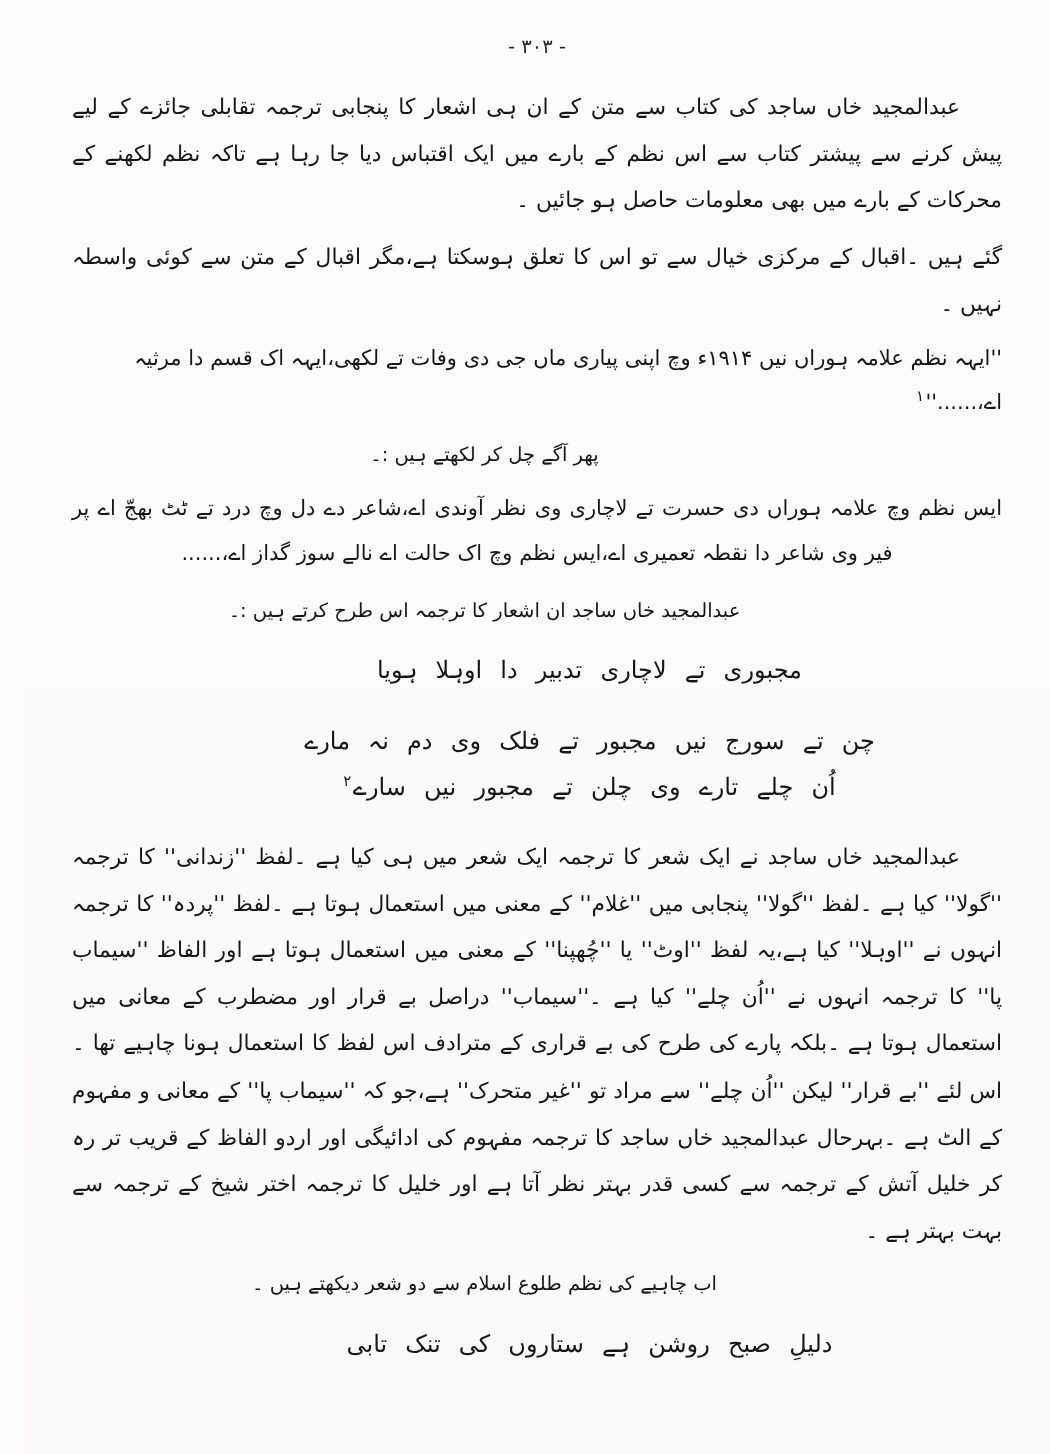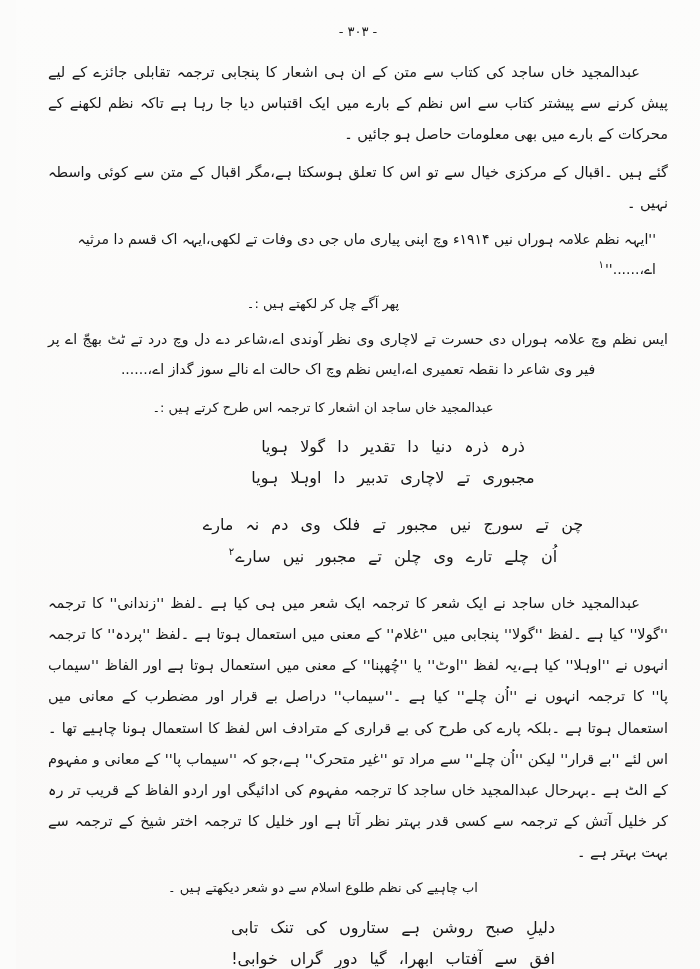--- a/index.html
+++ b/index.html
@@ -32,21 +32,21 @@
     font-size: 14.5px;
     line-height: 2.15;
     text-align: justify;
     margin: 0 0 6px 0;
   }
   .para.indent { text-indent: 28px; }
   .quote-line {
     font-size: 14px;
     line-height: 2.1;
     text-align: right;
-    margin: 2px 12px 6px 0;
+    margin: 2px 0 6px 0;
   }
   .connector {
     font-size: 13px;
     line-height: 2.1;
     text-align: center;
     margin: 2px 70px 6px 0;
   }
   .blockquote {
     font-size: 14px;
     line-height: 2.15;
@@ -86,34 +86,32 @@
   <p class="quote-line"><span>''ایہہ نظم علامہ ہوراں نیں ۱۹۱۴ء وچ اپنی پیاری ماں جی دی وفات تے لکھی،ایہہ اک قسم دا مرثیہ اے،......''</span><sup class="fn-marker">۱</sup></p>
 
   <p class="connector">پھر آگے چل کر لکھتے ہیں :۔</p>
 
   <p class="blockquote">ایس نظم وچ علامہ ہوراں دی حسرت تے لاچاری وی نظر آوندی اے،شاعر دے دل وچ درد تے ٹٹ بھجّ اے پر فیر وی شاعر دا نقطہ تعمیری اے،ایس نظم وچ اک حالت اے نالے سوز گداز اے،......</p>
 
   <p class="connector">عبدالمجید خاں ساجد ان اشعار کا ترجمہ اس طرح کرتے ہیں :۔</p>
 
   <div class="poem">
     <div class="couplet">
-      <span class="verse-line">ذرہ ذرہ دنیا دا تقدیر دا گولا ہویا</span>
       <span class="verse-line">مجبوری تے لاچاری تدبیر دا اوہلا ہویا</span>
     </div>
     <div class="couplet">
       <span class="verse-line">چن تے سورج نیں مجبور تے فلک وی دم نہ مارے</span>
       <span class="verse-line"><span>اُن چلے تارے وی چلن تے مجبور نیں سارے</span><sup class="fn-marker">۲</sup></span>
     </div>
   </div>
 
   <p class="para indent">عبدالمجید خاں ساجد نے ایک شعر کا ترجمہ ایک شعر میں ہی کیا ہے ۔لفظ ''زندانی'' کا ترجمہ ''گولا'' کیا ہے ۔لفظ ''گولا'' پنجابی میں ''غلام'' کے معنی میں استعمال ہوتا ہے ۔لفظ ''پردہ'' کا ترجمہ انہوں نے ''اوہلا'' کیا ہے،یہ لفظ ''اوٹ'' یا ''چُھپنا'' کے معنی میں استعمال ہوتا ہے اور الفاظ ''سیماب پا'' کا ترجمہ انہوں نے ''اُن چلے'' کیا ہے ۔''سیماب'' دراصل بے قرار اور مضطرب کے معانی میں استعمال ہوتا ہے ۔بلکہ پارے کی طرح کی بے قراری کے مترادف اس لفظ کا استعمال ہونا چاہیے تھا ۔اس لئے ''بے قرار'' لیکن ''اُن چلے'' سے مراد تو ''غیر متحرک'' ہے،جو کہ ''سیماب پا'' کے معانی و مفہوم کے الٹ ہے ۔بہرحال عبدالمجید خاں ساجد کا ترجمہ مفہوم کی ادائیگی اور اردو الفاظ کے قریب تر رہ کر خلیل آتش کے ترجمہ سے کسی قدر بہتر نظر آتا ہے اور خلیل کا ترجمہ اختر شیخ کے ترجمہ سے بہت بہتر ہے ۔</p>
 
   <p class="connector">اب چاہیے کی نظم طلوع اسلام سے دو شعر دیکھتے ہیں ۔</p>
 
   <div class="poem">
     <div class="couplet">
       <span class="verse-line">دلیلِ صبح روشن ہے ستاروں کی تنک تابی</span>
-      <span class="verse-line">افق سے آفتاب ابھرا، گیا دورِ گراں خوابی!</span>
     </div>
 
   </div>
 
 </div>
 
 </body></html>

